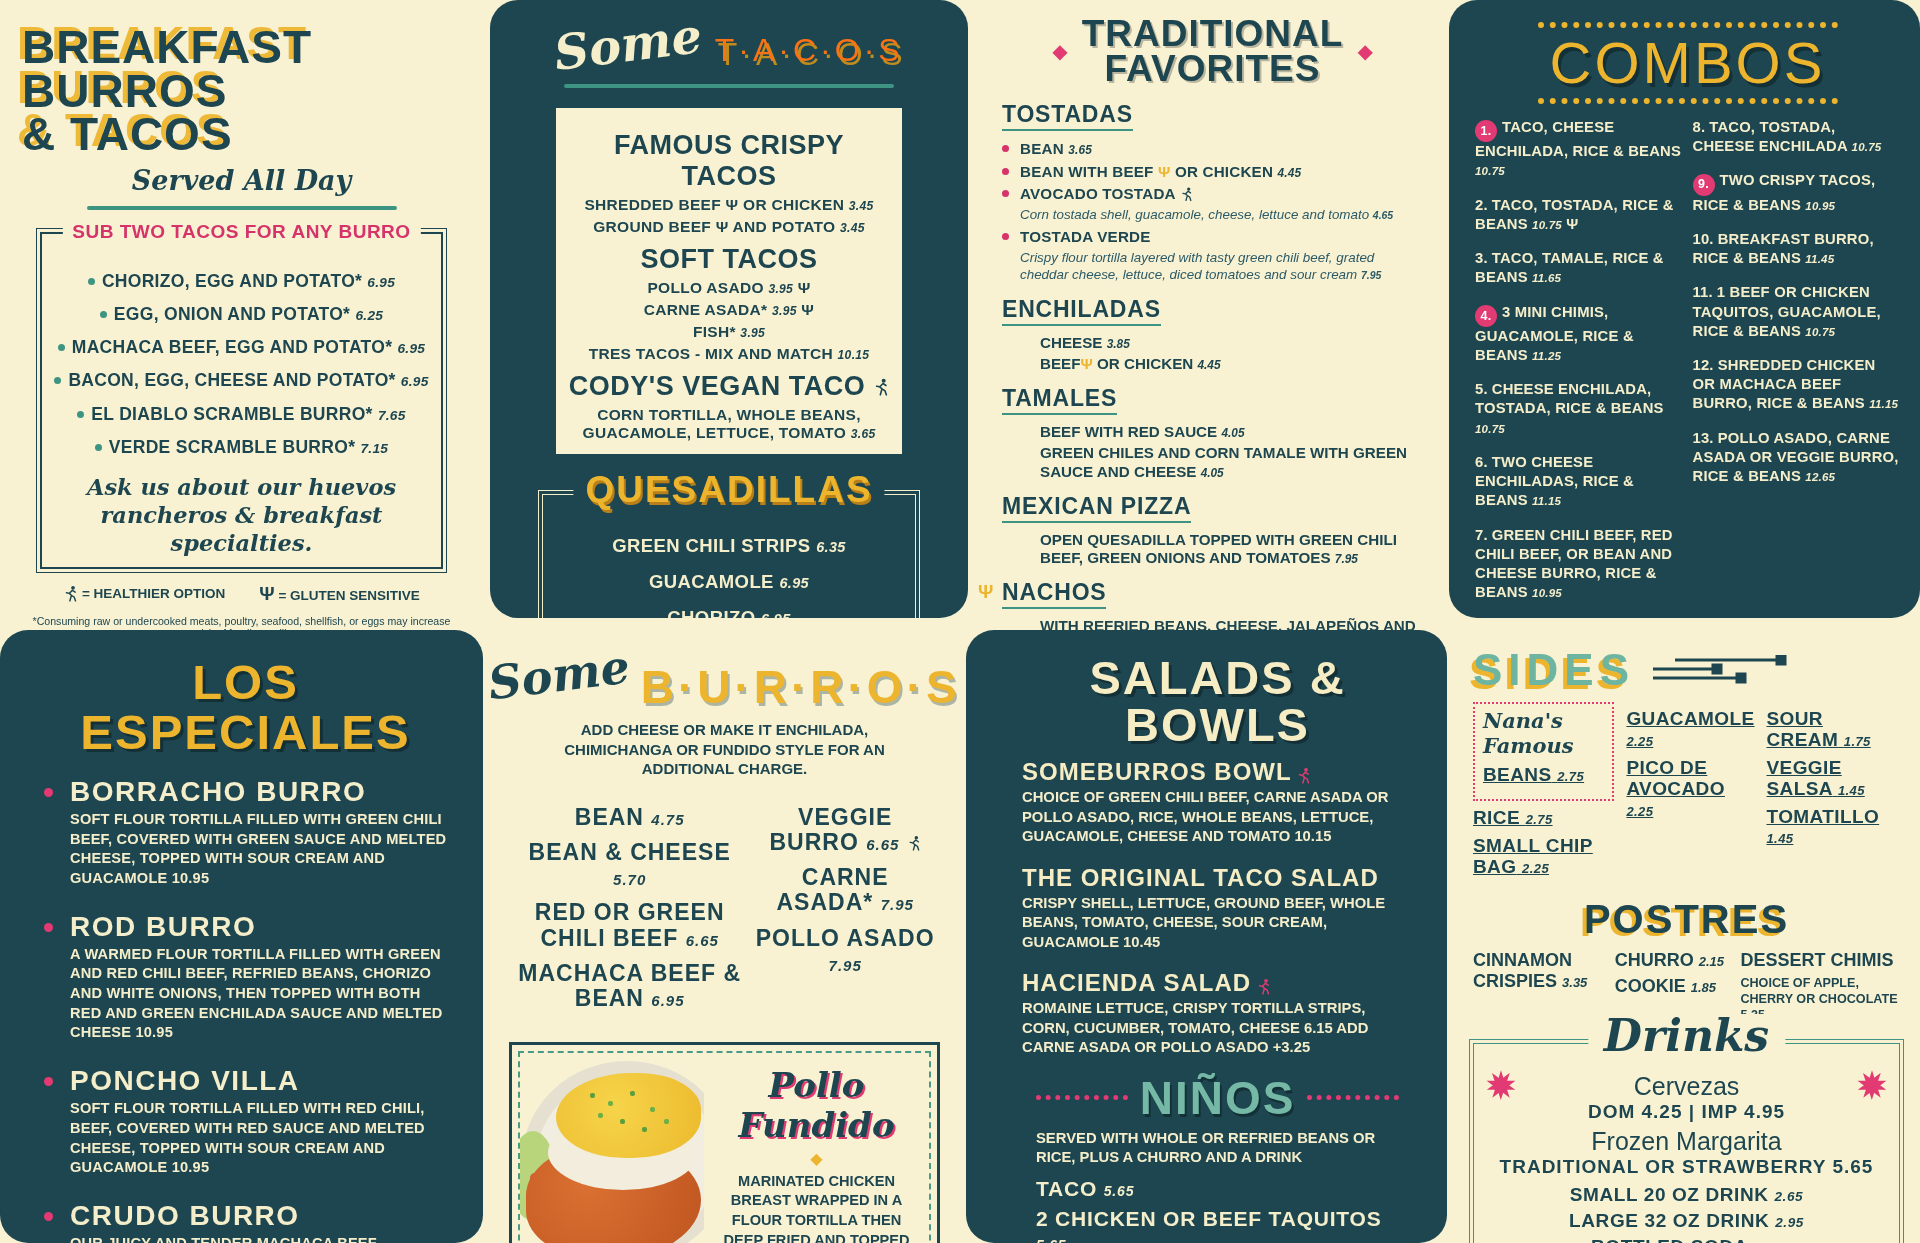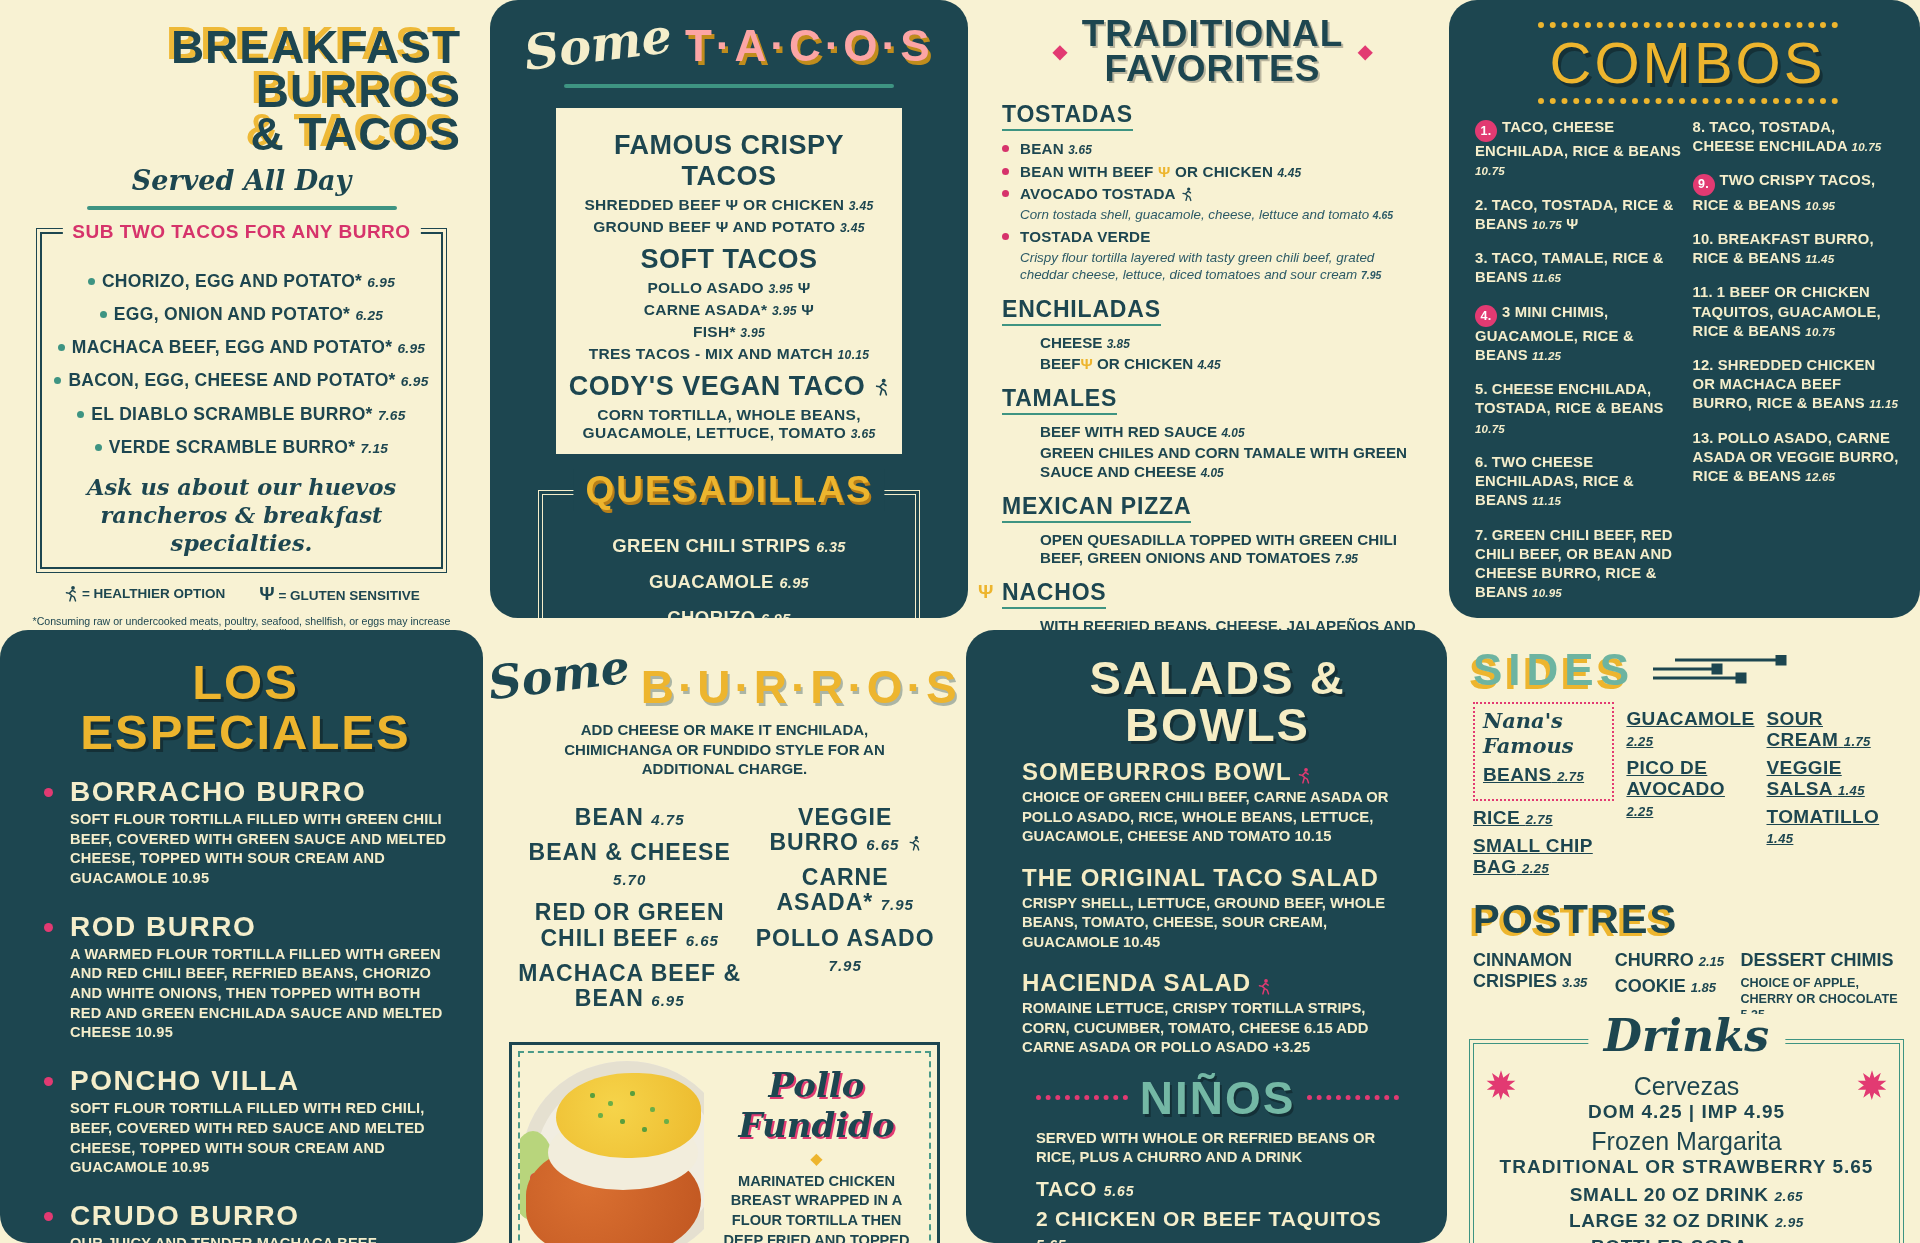--- a/index.html
+++ b/index.html
@@ -20,39 +20,39 @@
   #p-breakfast{left:0;top:0;width:483px;height:630px;padding:26px 22px 0;}
   #p-tacos{left:490px;top:0;width:478px;height:618px;padding:20px 0 0;}
   #p-traditional{left:968px;top:0;width:481px;height:630px;padding:16px 26px 0 34px;}
   #p-combos{left:1449px;top:0;width:471px;height:618px;padding:16px 20px 0 26px;}
   #p-especiales{left:0;top:630px;width:483px;height:613px;padding:28px 36px 0 44px;}
   #p-burros{left:483px;top:630px;width:483px;height:613px;padding:22px 0 0;}
   #p-salads{left:966px;top:630px;width:481px;height:613px;padding:24px 34px 0 56px;}
   #p-sides{left:1447px;top:630px;width:473px;height:613px;padding:18px 20px 0 26px;}
 
   
-  .bk-title{font-size:46px;font-weight:800;letter-spacing:1px;line-height:.95;text-align:right;
+  .bk-title{font-size:46px;font-weight:800;letter-spacing:1px;line-height:.95;text-align:left;
     text-shadow:-5px -4px 0 rgba(237,181,46,.95);}
   .bk-sub{font-size:27px;text-align:center;margin-top:8px;}
   .divider{height:4px;background:var(--teal);width:310px;margin:10px auto 22px;border-radius:2px;}
   .bk-box{position:relative;border:2px solid var(--dark);outline:1.5px solid var(--dark);outline-offset:3px;
     margin:0 18px;padding:24px 12px 10px;text-align:center;}
   .bk-promo{position:absolute;top:-13px;left:50%;transform:translateX(-50%);background:var(--cream);
     color:#d6336b;font-weight:800;font-size:19px;letter-spacing:.5px;padding:0 10px;white-space:nowrap;}
   .bk-item{font-weight:800;font-size:17.5px;letter-spacing:.3px;margin:13px 0;line-height:1.15;}
   .dot{display:inline-block;width:7px;height:7px;border-radius:50%;background:var(--teal);vertical-align:2px;margin-right:7px;}
   .bk-note{font-size:22.5px;line-height:1.25;margin-top:16px;}
   .legend{display:flex;justify-content:center;gap:34px;align-items:center;margin-top:14px;font-weight:800;font-size:13.5px;}
   .legend .wheat{color:var(--dark);font-size:19px;}
   .disclaimer{font-size:10.6px;margin-top:10px;text-align:center;font-weight:400;}
 
   
   .tc-head{text-align:center;line-height:1;}
   .tc-some{font-size:48px;color:var(--creamtext);display:inline-block;transform:rotate(-7deg);margin-right:8px;}
-  .tc-title{font-size:44px;font-weight:700;letter-spacing:4px;color:#fca5a5;text-shadow:3px 4px 0 #c08c1c;display:inline-block;}
+  .tc-title{font-size:32px;font-weight:400;letter-spacing:4px;color:#f97316;text-shadow:3px 4px 0 #c08c1c;display:inline-block;}
   .tc-divider{height:4px;background:var(--teal);width:330px;margin:16px auto 20px;border-radius:2px;}
   .tc-box{background:var(--cream);color:var(--dark);margin:0 66px;padding:14px 8px 12px;text-align:center;}
   .tc-h{font-size:27px;font-weight:800;letter-spacing:.5px;margin-top:8px;}
   .tc-line{font-size:15.5px;font-weight:800;margin-top:4px;letter-spacing:.3px;}
   .tc-box .wheat{color:var(--dark);}
   .q-box{position:relative;border:1.5px solid var(--creamtext);outline:1.5px solid var(--creamtext);outline-offset:3px;
     margin:40px 52px 0;padding:26px 10px 16px;text-align:center;}
   .q-title{position:absolute;top:-26px;left:50%;transform:translateX(-50%);background:var(--dark);
     color:var(--yellow);font-size:37px;font-weight:800;letter-spacing:2px;padding:0 12px;
     text-shadow:2px 3px 0 #b97f18;white-space:nowrap;}
@@ -144,21 +144,21 @@
   .sd-title{font-size:44px;font-weight:800;letter-spacing:6px;color:#6db4a1;text-shadow:-4px 4px 0 var(--yellow);line-height:1;}
   .sd-grid{display:flex;gap:12px;margin-top:10px;}
   .sd-colA{width:36%;}
   .sd-colB{width:30%;}
   .sd-colC{width:34%;}
   .nanas{border:2px dotted var(--pink);padding:4px 8px 6px;display:inline-block;}
   .nanas-script{font-size:21px;color:var(--dark);}
   .sd-item{font-size:19px;font-weight:800;letter-spacing:.4px;margin:7px 0;line-height:1.1;text-decoration:underline;}
   .sd-item .price{font-size:13px;}
   .ps-title{font-size:40px;font-weight:800;letter-spacing:2px;color:var(--dark);text-shadow:-4px 3px 0 var(--yellow);
-    margin:14px 0 6px;line-height:1;}
+    margin:14px 0 6px;line-height:1;text-align:center;}
   .ps-grid{display:flex;gap:14px;}
   .ps-col1{width:32%;} .ps-col2{width:28%;} .ps-col3{width:40%;}
   .ps-item{font-size:18px;font-weight:800;margin:5px 0;line-height:1.2;}
   .ps-item .price{font-size:13px;}
   .ps-desc{font-size:12.6px;font-weight:700;line-height:1.25;margin-top:2px;}
   .dr-box{position:relative;margin-top:20px;border:1.5px solid var(--teal);outline:1.5px solid var(--teal);outline-offset:3px;
     padding:30px 10px 14px;text-align:center;}
   .dr-title{position:absolute;top:-30px;left:50%;transform:translateX(-50%);background:var(--cream);
     font-size:44px;color:var(--dark);padding:0 16px;line-height:1;}
   .dr-script{font-size:25px;color:var(--dark);line-height:1;}

